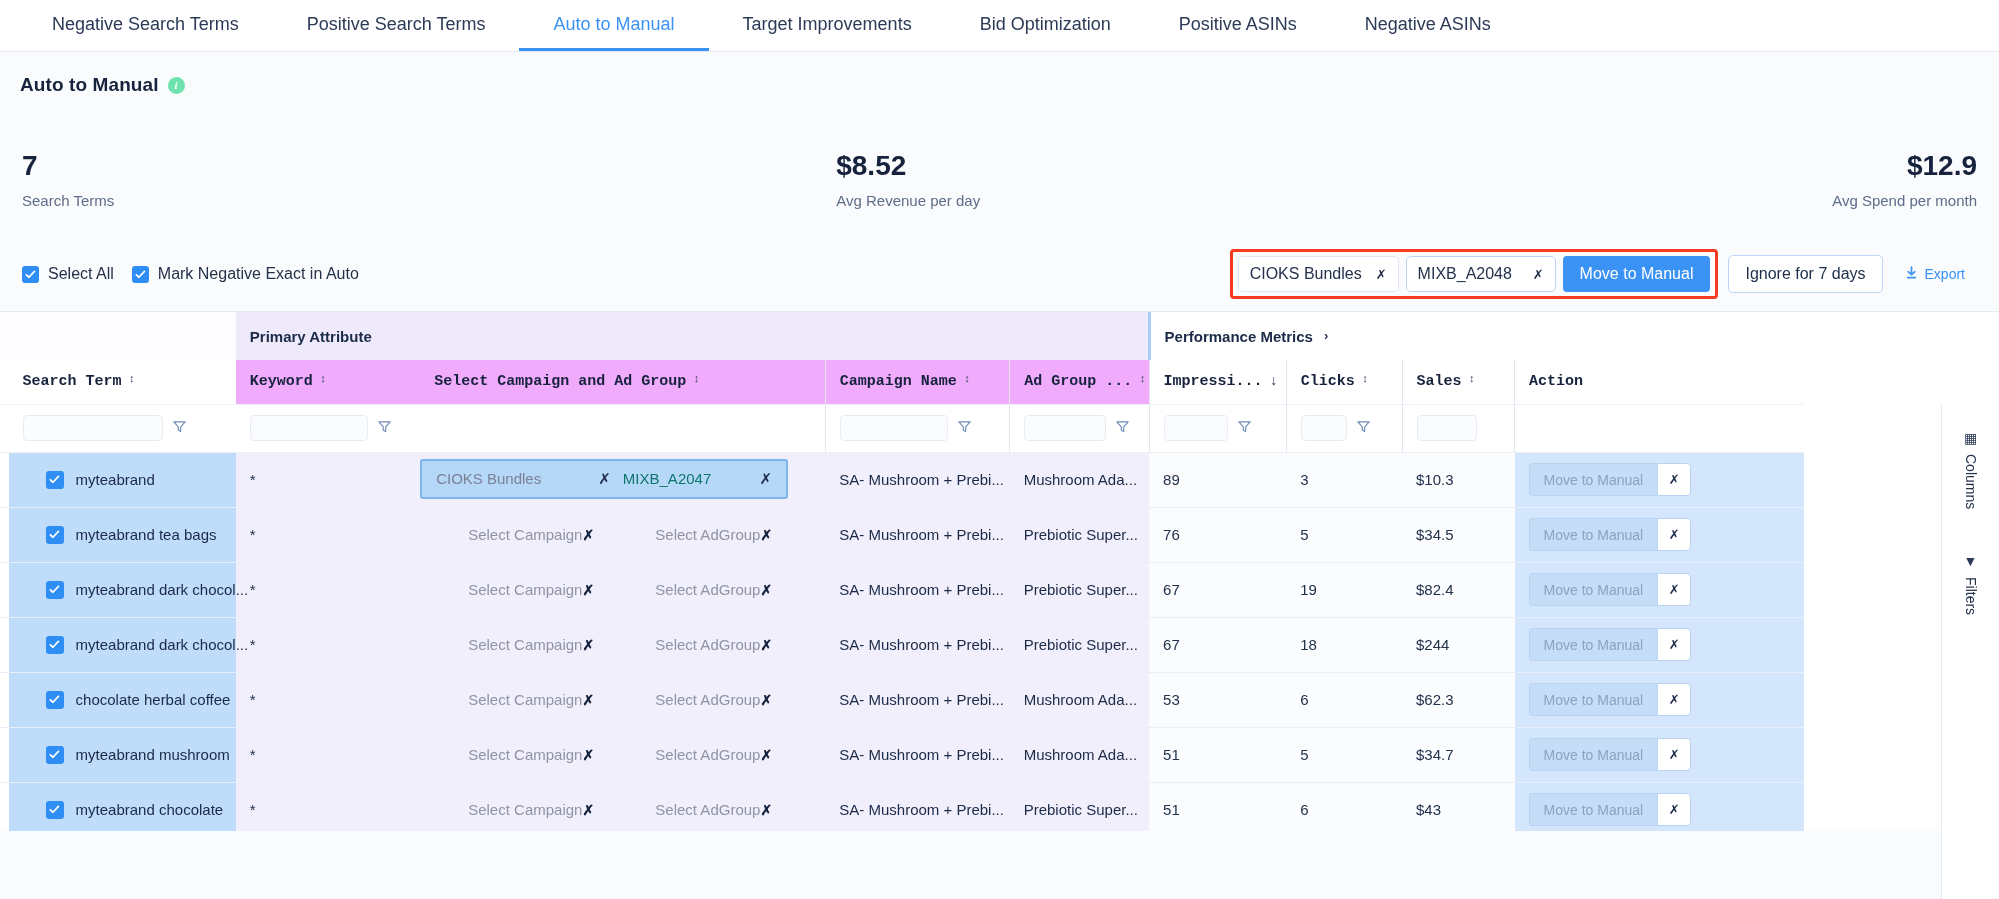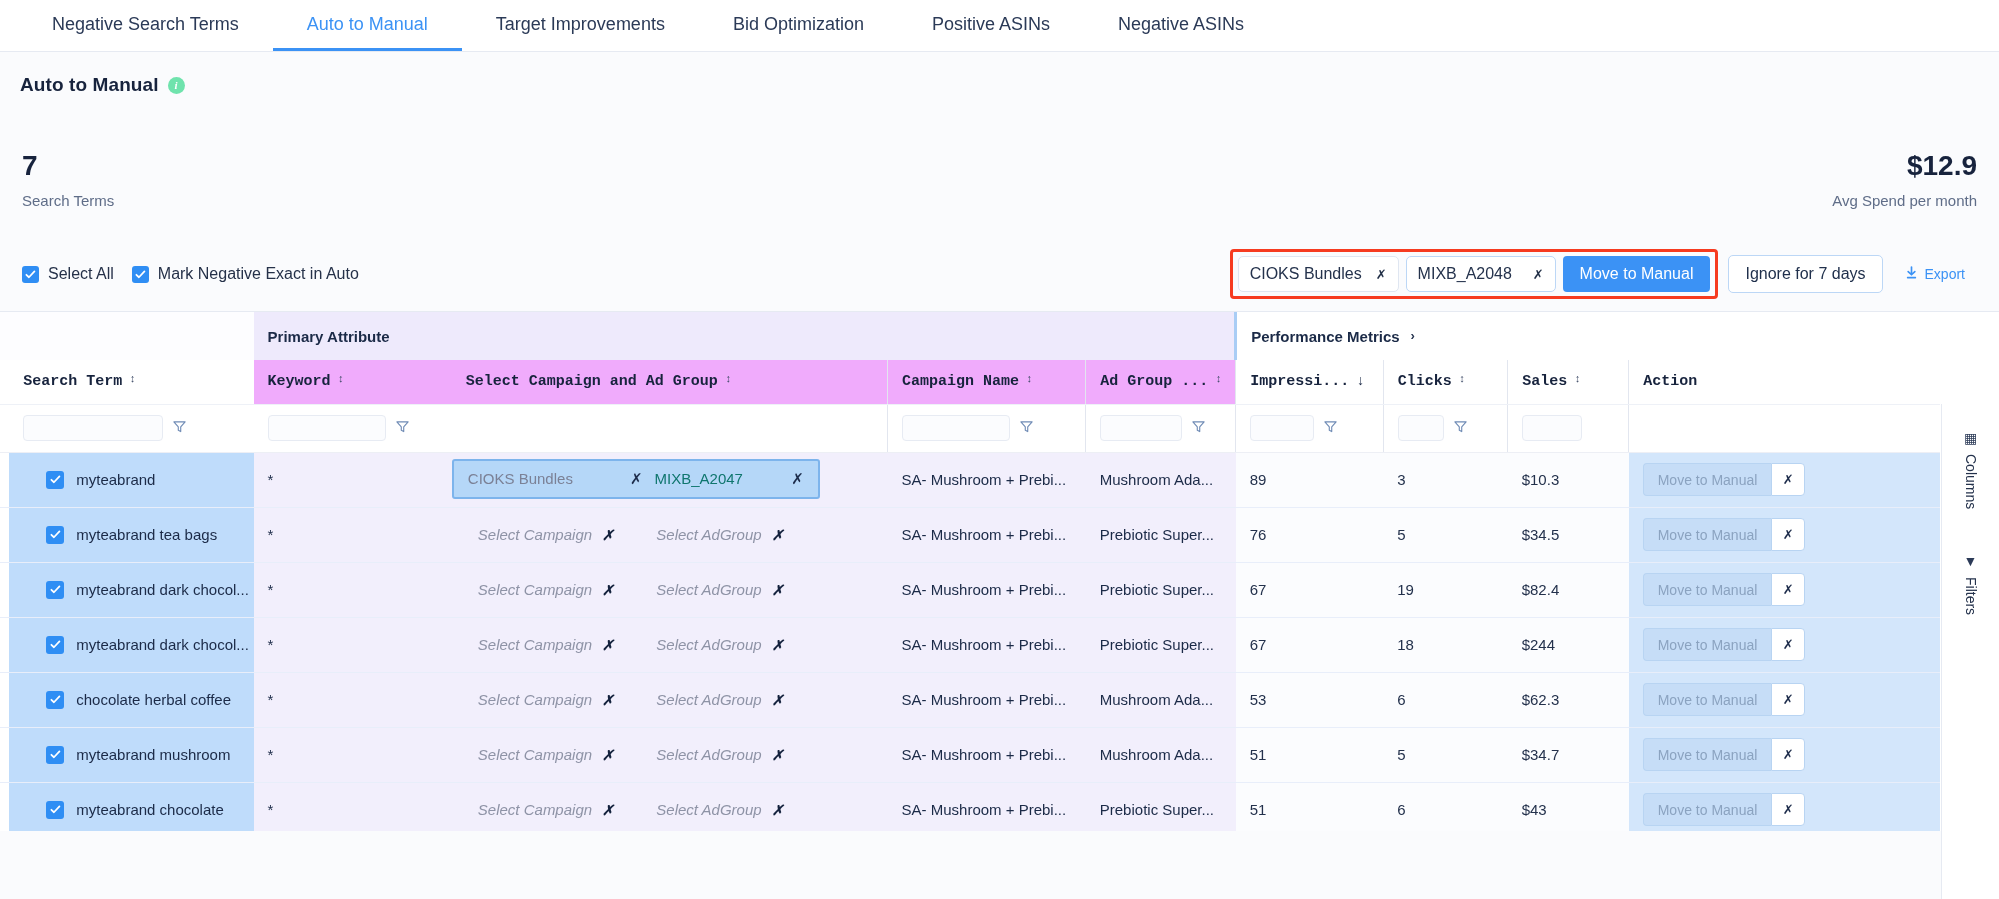--- a/index.html
+++ b/index.html
@@ -90,21 +90,21 @@
     display:flex; align-items:center; gap:7px; color:#3b92f5; font-size:14px;
     padding:0 14px 0 22px; cursor:pointer; background:none; border:none;
     font-family:"Liberation Sans", sans-serif;
   }
 
   
   .tablewrap{
     margin-top:14px; border-top:1px solid #e6eaf2; background:#fff;
     position:relative; height:520px; overflow:hidden;
   }
-  table{ border-collapse:collapse; width:1940px; table-layout:fixed; }
+  table{ border-collapse:collapse; width:1804px; table-layout:fixed; }
   .grouprow th{
     height:48px; font-size:15px; font-weight:bold; color:#1b2a47;
     text-align:left; padding:0 0 0 14px; vertical-align:middle;
   }
   .g-blank{ background:#fdfdff; }
   .g-primary{ background:#eeeafc; }
   .g-perf{ background:#ffffff; border-left:3px solid #a9cdf5; }
   .g-act{ background:#ffffff; }
   .chev{ font-size:13px; color:#25344f; margin-left:4px; }
 
@@ -143,22 +143,22 @@
     display:flex;align-items:center;justify-content:center;flex:none; }
   .term-txt{ color:#1b2a47; font-size:15px; white-space:nowrap; }
   .c-kw{ background:#f2effc; color:#1b2a47; }
   .c-camp{ background:#f2effc; }
   .c-name{ background:#f2effc; color:#1b2a47; }
   .c-num{ background:#fbfcfe; color:#23314c; }
   .c-act{ background:#d3e6fb; }
 
   .dd-pair{ display:flex; align-items:center; gap:0; }
   .dd{
-    display:flex; align-items:center; justify-content:center;
-    font-size:15px; color:#8e93a6; gap:10px;font-style:italic;
+    display:flex; align-items:center; justify-content:flex-end;
+    font-size:15px; color:#8e93a6; 
   }
   .dd.w1{ width:160px; }
   .dd.w2{ width:168px; }
   .dd .v{ white-space:nowrap; }
   .dd .cv{ color:#14223d; font-size:14px; font-weight:bold; }
 
   .firstcell{
     background:#b5d7f8; border:2px solid #7db4ec; border-radius:3px;
     margin:-2px 0 0 -14px; padding:9px 14px; width:368px;
     display:flex; align-items:center;
@@ -189,36 +189,41 @@
     writing-mode:vertical-rl; font-size:14px; color:#24324c;
     display:flex; align-items:center; gap:8px; cursor:pointer;
   }
   .rail-ico{ font-size:14px; color:#2b3a57; }
 </style>
 </head>
 <body>
 
 <div class="tabbar">
   <div class="tab">Negative Search Terms</div>
+  <div class="tab">Positive Search Terms</div>
   <div class="tab active">Auto to Manual</div>
   <div class="tab">Target Improvements</div>
   <div class="tab">Bid Optimization</div>
   <div class="tab">Positive ASINs</div>
   <div class="tab">Negative ASINs</div>
 </div>
 
 <div class="page-head">
   <div class="page-title">Auto to Manual</div>
   <div class="info-ico">i</div>
 </div>
 
 <div class="kpis">
   <div class="kpi">
     <div class="kpi-val">7</div>
     <div class="kpi-lbl">Search Terms</div>
+  </div>
+  <div class="kpi mid">
+    <div class="kpi-val">$8.52</div>
+    <div class="kpi-lbl">Avg Revenue per day</div>
   </div>
   <div class="kpi right">
     <div class="kpi-val">$12.9</div>
     <div class="kpi-lbl">Avg Spend per month</div>
   </div>
 </div>
 
 <div class="toolbar">
   <div class="tb-left">
     <div class="chk-wrap">

